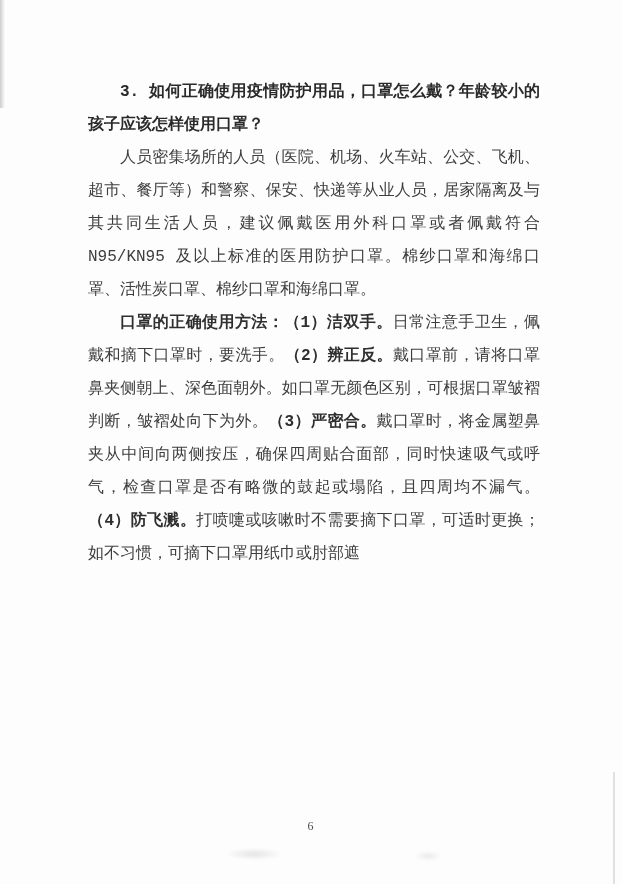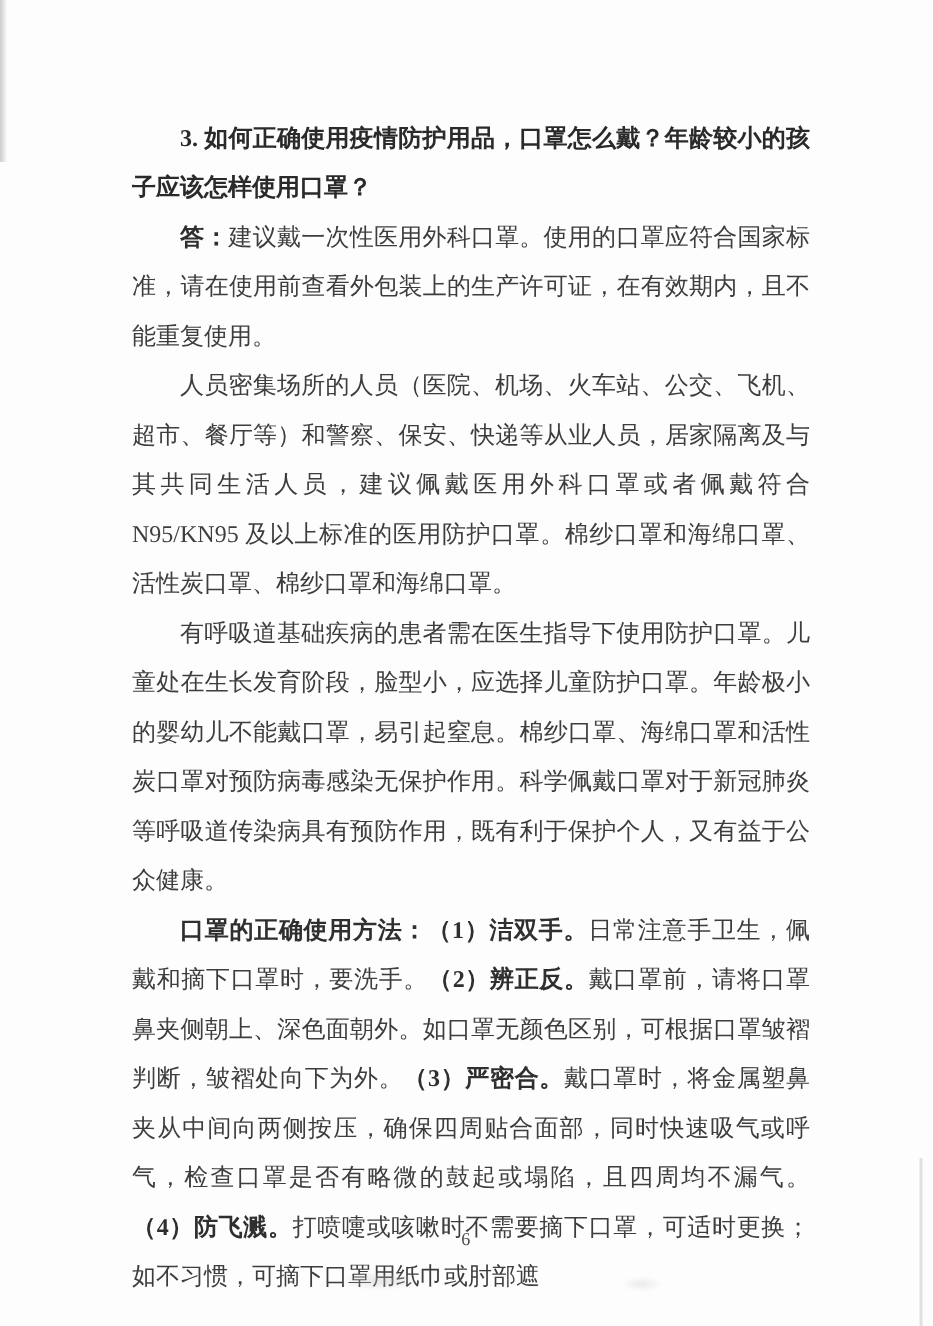--- a/index.html
+++ b/index.html
@@ -25,20 +25,21 @@
     top: 76px;
     width: 452px;
     font-size: 16px;
     line-height: 33px;
     color: #3d3d3d;
     text-align: justify;
   }
   .content p {
     margin: 0;
     text-indent: 2em;
+    font-family: Liberation Mono, monospace;
   }
   .question {
     font-weight: bold;
     color: #2a2a2a;
   }
   .bold {
     font-weight: bold;
     color: #2f2f2f;
   }
   .page-number {
@@ -93,25 +94,23 @@
 </head>
 <body>
 
 <div class="page">
 
   <div class="edge-left"></div>
 
   <div class="content">
     <p class="question">3. 如何正确使用疫情防护用品，口罩怎么戴？年龄较小的孩子应该怎样使用口罩？</p>
 
-    <p class="para"><span class="bold">答：</span><span>建议戴一次性医用外科口罩。使用的口罩应符合国家标准，请在使用前查看外包装上的生产许可证，在有效期内，且不能重复使用。</span></p>
 
     <p class="para">人员密集场所的人员（医院、机场、火车站、公交、飞机、超市、餐厅等）和警察、保安、快递等从业人员，居家隔离及与其共同生活人员，建议佩戴医用外科口罩或者佩戴符合 N95/KN95 及以上标准的医用防护口罩。棉纱口罩和海绵口罩、活性炭口罩、棉纱口罩和海绵口罩。</p>
 
-    <p class="para">有呼吸道基础疾病的患者需在医生指导下使用防护口罩。儿童处在生长发育阶段，脸型小，应选择儿童防护口罩。年龄极小的婴幼儿不能戴口罩，易引起窒息。棉纱口罩、海绵口罩和活性炭口罩对预防病毒感染无保护作用。科学佩戴口罩对于新冠肺炎等呼吸道传染病具有预防作用，既有利于保护个人，又有益于公众健康。</p>
 
     <p class="para"><span class="bold">口罩的正确使用方法：</span><span class="bold">（1）洁双手。</span><span>日常注意手卫生，佩戴和摘下口罩时，要洗手。</span><span class="bold">（2）辨正反。</span><span>戴口罩前，请将口罩鼻夹侧朝上、深色面朝外。如口罩无颜色区别，可根据口罩皱褶判断，皱褶处向下为外。</span><span class="bold">（3）严密合。</span><span>戴口罩时，将金属塑鼻夹从中间向两侧按压，确保四周贴合面部，同时快速吸气或呼气，检查口罩是否有略微的鼓起或塌陷，且四周均不漏气。</span><span class="bold">（4）防飞溅。</span><span>打喷嚏或咳嗽时不需要摘下口罩，可适时更换；如不习惯，可摘下口罩用纸巾或肘部遮</span></p>
   </div>
 
   <div class="page-number">6</div>
 
   <div class="edge-right"></div>
   <div class="smudge-1"></div>
   <div class="smudge-2"></div>
 

